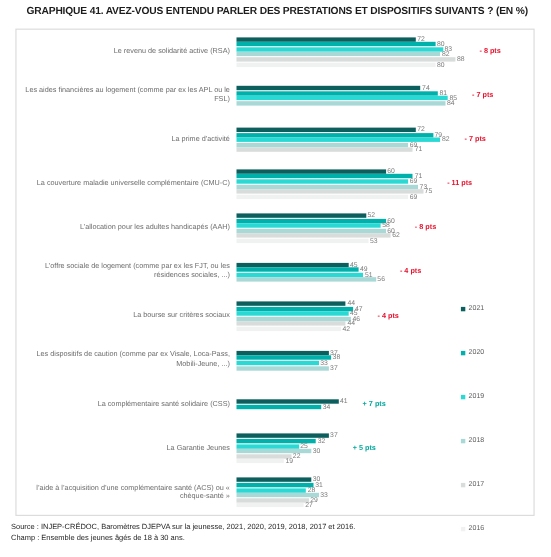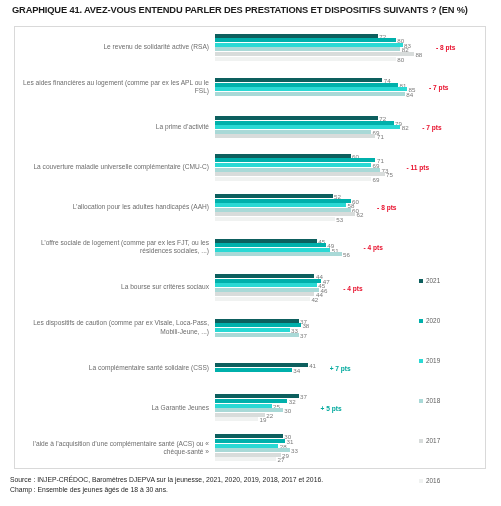--- a/index.html
+++ b/index.html
@@ -8,21 +8,21 @@
     background:#ffffff;
     font-family:"Liberation Sans", sans-serif;
     color:#1a1a1a;
     overflow:hidden;
   }
   .page{position:relative;width:501px;height:506px;}
 
   .chart-title{
     position:absolute;left:12px;top:5px;width:480px;
     font-size:9.3px;font-weight:bold;letter-spacing:-0.15px;
-    color:#1c1c1c;white-space:nowrap;
+    color:#1c1c1c;white-space:nowrap;text-align:center;
   }
 
   .plot-frame{
     position:absolute;left:14px;top:26px;
     width:472px;height:443px;
     border:1px solid #d9d9d9;
     background:#ffffff;
     box-sizing:border-box;
   }
 

